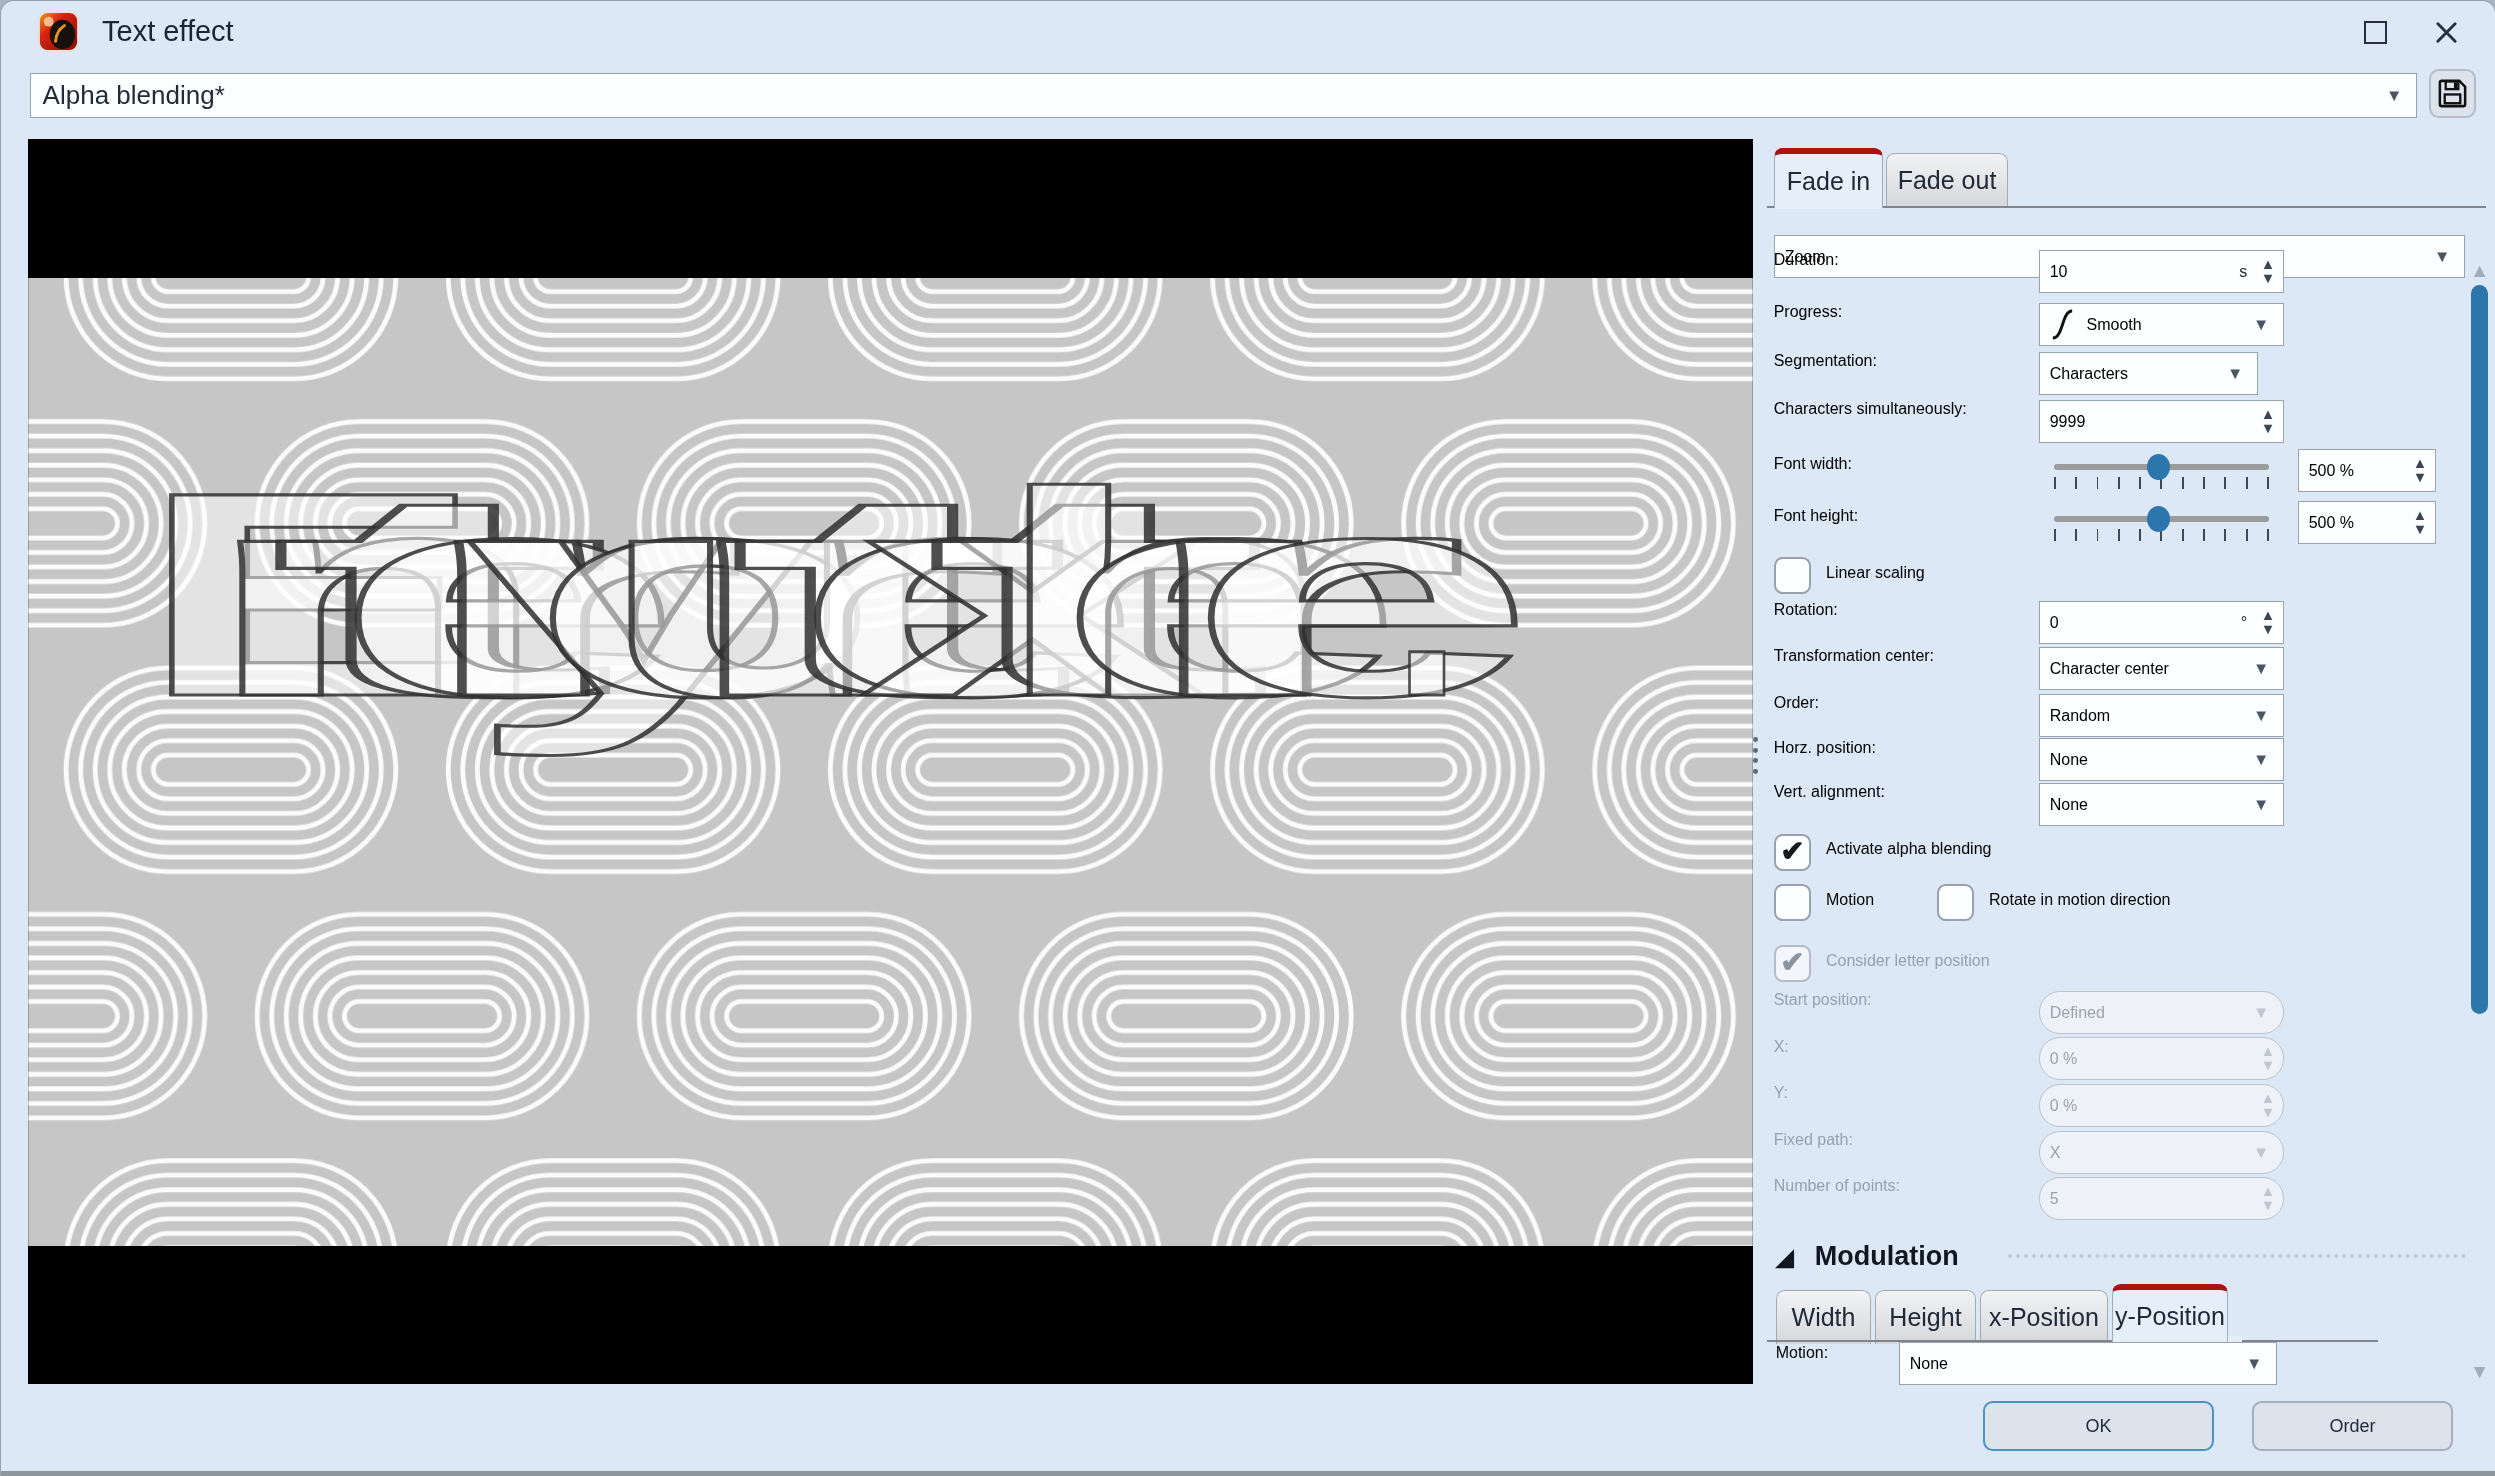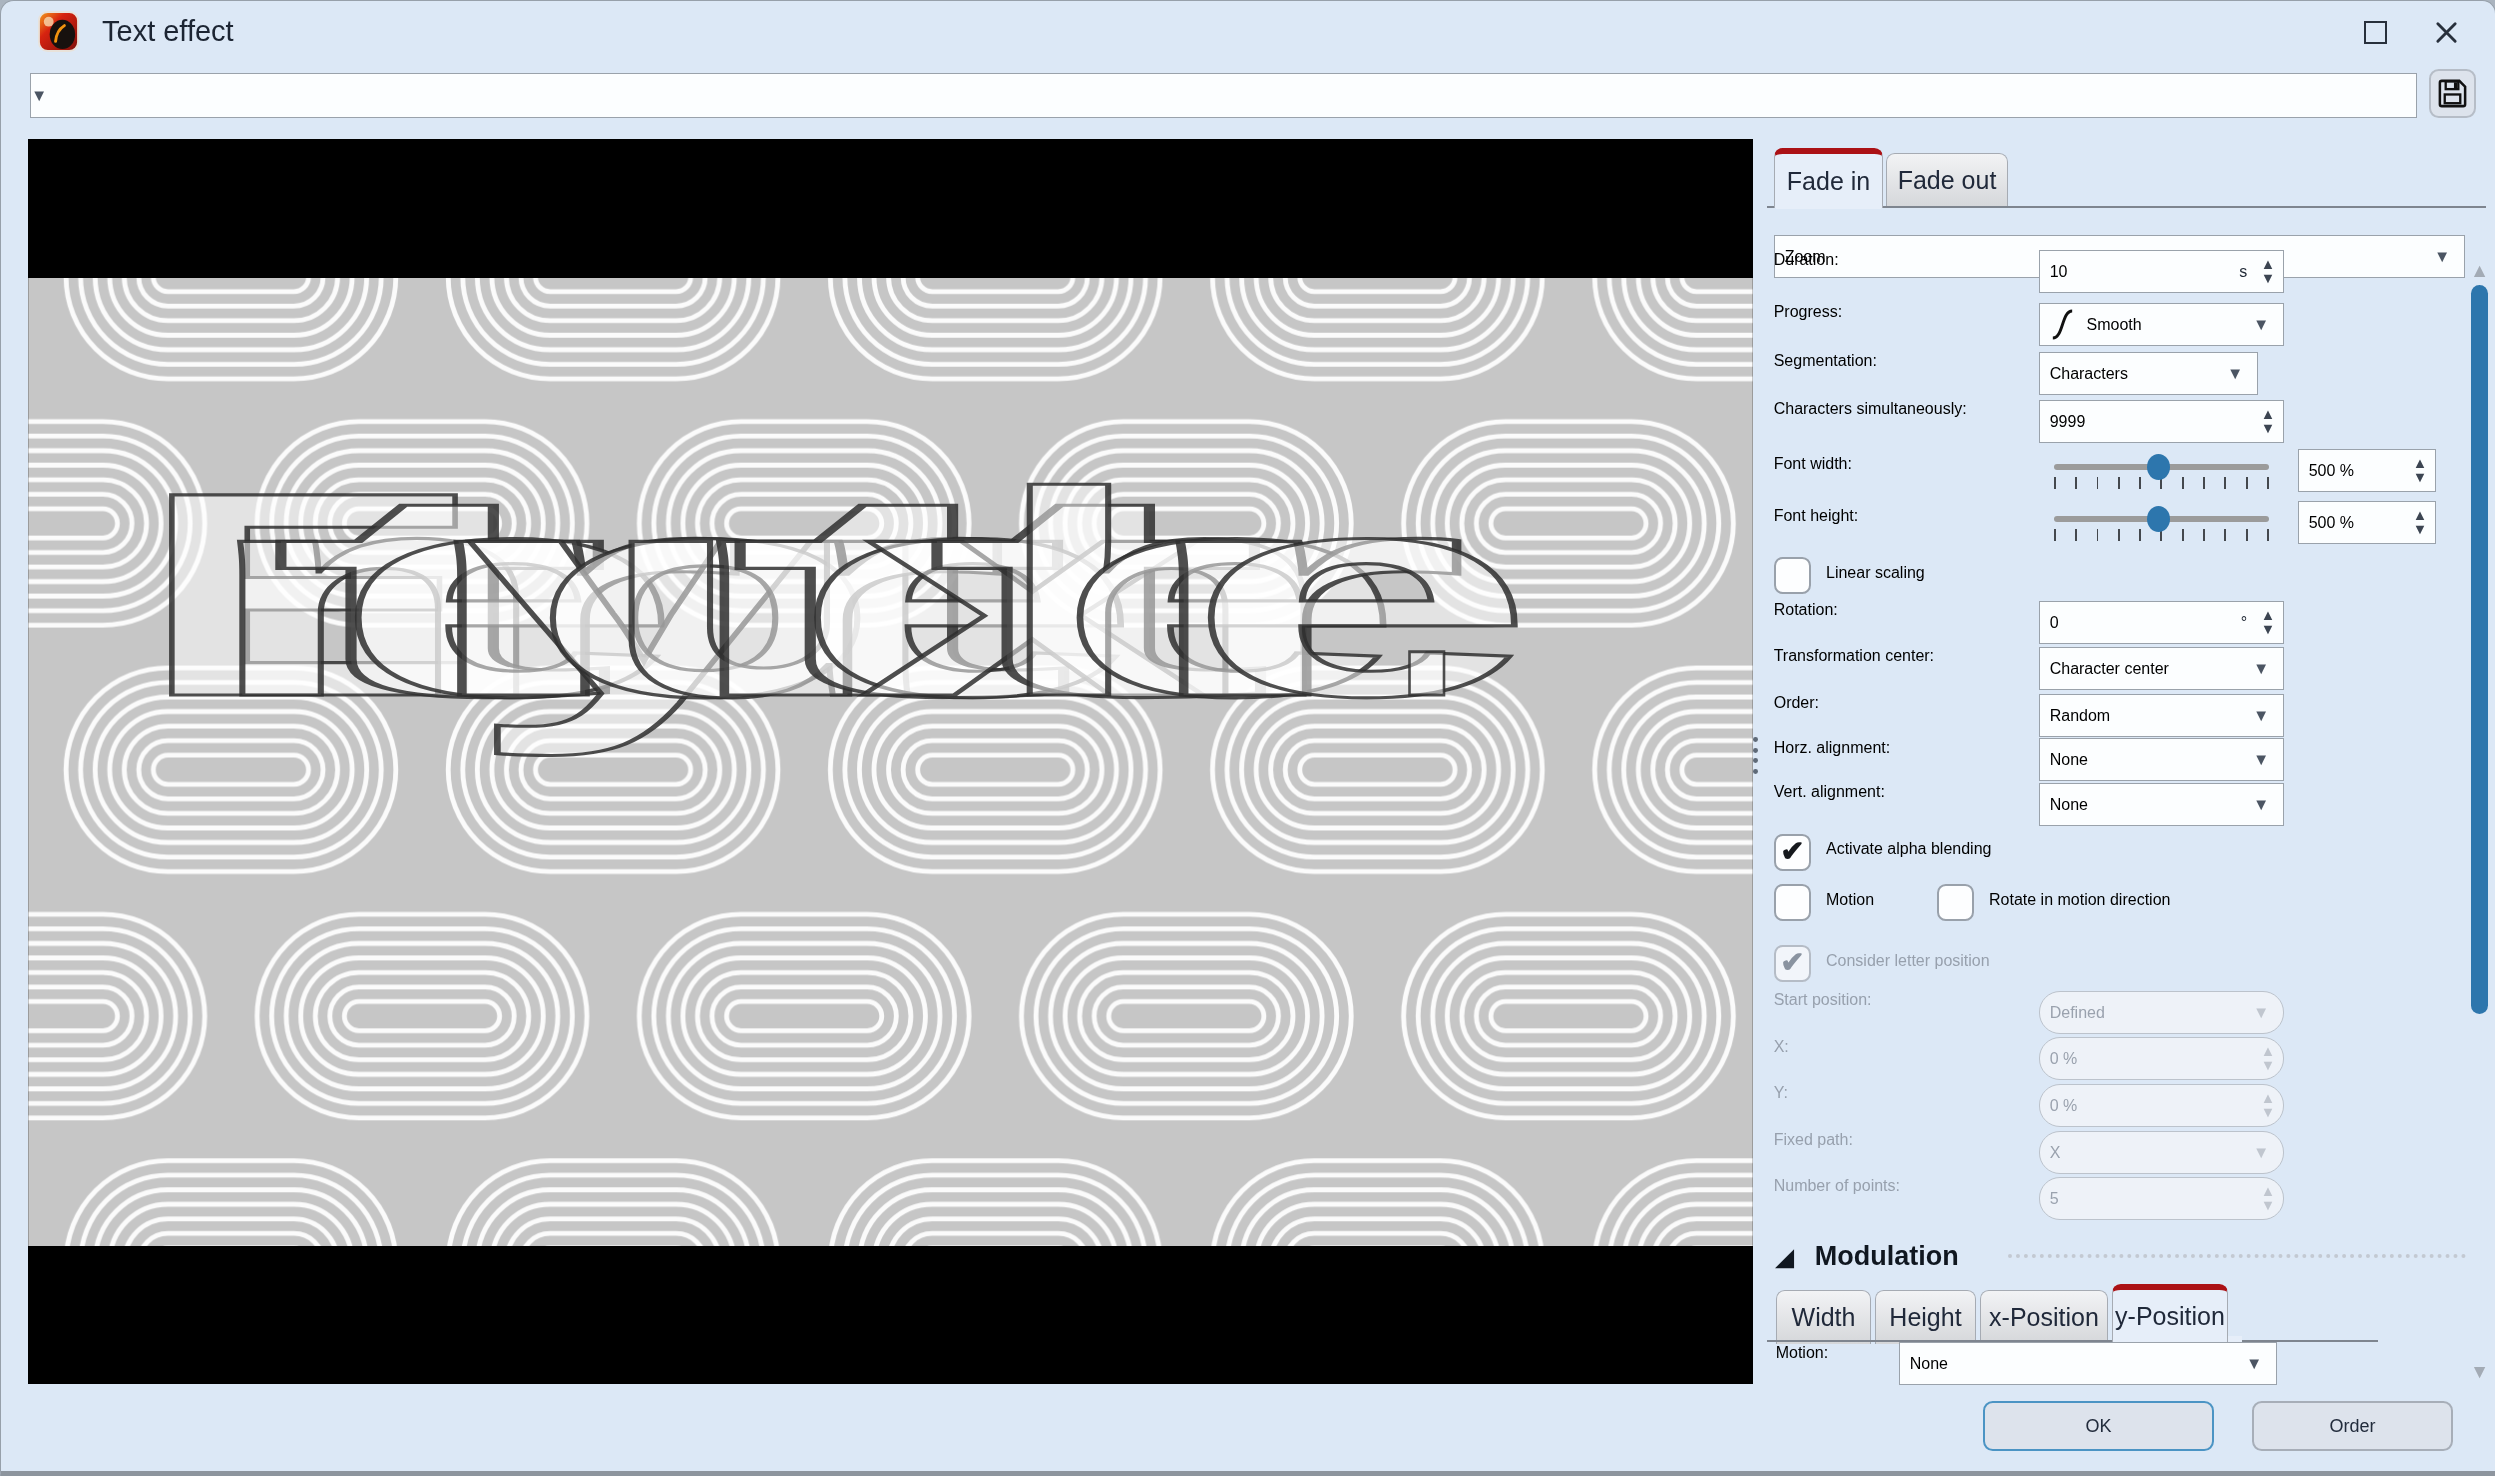--- a/index.html
+++ b/index.html
@@ -101,20 +101,21 @@
           <span class="maxglyph"></span>
         </div>
     <div class="winbtn btn-close">
       <svg width="25" height="25" viewBox="0 0 26 26">
         <path d="M4 4 L22 22 M22 4 L4 22" stroke="#28303c" stroke-width="3" stroke-linecap="round"></path>
       </svg>
     </div>
   </div>
 
   <div class="preset">
+    <span class="txt">Alpha blending*</span>
     <span class="caret">▼</span>
   </div>
   <div class="savebtn">
     <svg width="33" height="33" viewBox="0 0 34 34">
       <path d="M4 6 Q4 4 6 4 L24 4 L30 10 L30 28 Q30 30 28 30 L6 30 Q4 30 4 28 Z" fill="none" stroke="#111" stroke-width="2.6"></path>
       <rect x="10" y="4.5" width="13" height="8" fill="none" stroke="#111" stroke-width="2.4"></rect>
       <rect x="18.5" y="5.5" width="3.4" height="6" fill="#111"></rect>
       <rect x="9" y="18" width="16" height="9" fill="none" stroke="#111" stroke-width="2.4"></rect>
     </svg>
   </div>
@@ -301,21 +302,21 @@
 
     <div class="row" style="left:1764px;top:687px;">
       <span class="lbl">Order:</span>
         </div>
     <div class="combo" style="left:2038px;top:693px;width:245px;">
       <span class="txt">Random</span>
       <span class="caret">▼</span>
     </div>
 
     <div class="row" style="left:1764px;top:732px;">
-      <span class="lbl">Horz. alignment:</span>
+      <span class="lbl">Horz. position:</span>
         </div>
     <div class="combo" style="left:2038px;top:737px;width:245px;">
       <span class="txt">None</span>
       <span class="caret">▼</span>
     </div>
 
     <div class="row" style="left:1764px;top:776px;">
       <span class="lbl">Vert. alignment:</span>
         </div>
     <div class="combo" style="left:2038px;top:782px;width:245px;">

